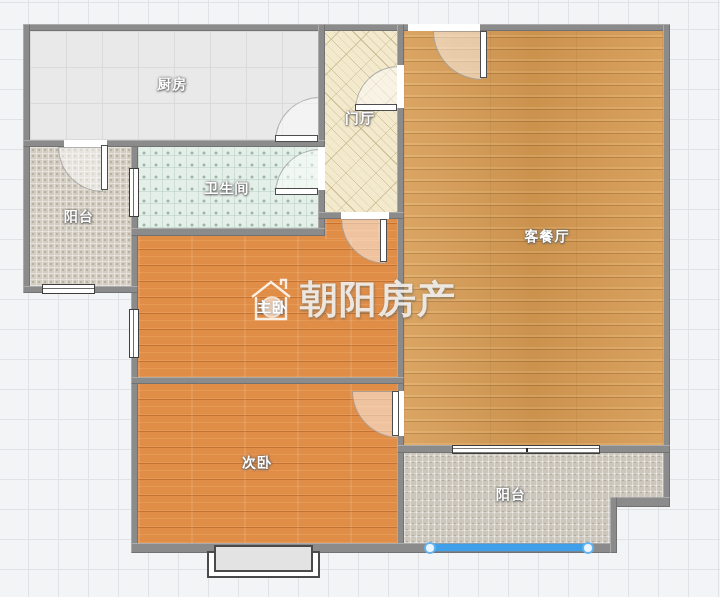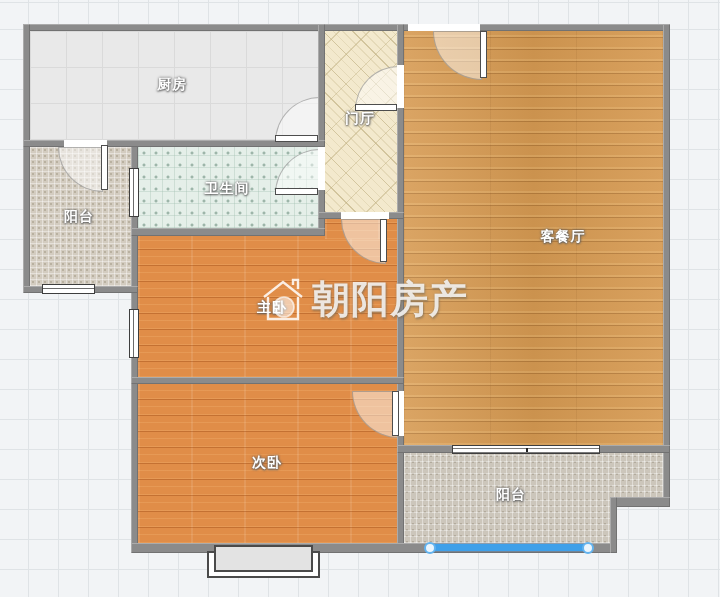--- a/index.html
+++ b/index.html
@@ -194,28 +194,28 @@
   <div class="win-h" style="left:42px;top:284px;width:53px;height:10px;"></div>
   <div class="win-v" style="left:129px;top:168px;width:10px;height:49px;"></div>
   <div class="win-v" style="left:129px;top:309px;width:10px;height:49px;"></div>
   <div class="slider" style="left:452px;top:445px;width:148px;height:9px;"></div>
 
   <div class="bay-outer" style="left:207px;top:551px;width:113px;height:27px;"></div>
   <div class="bay-inner" style="left:214px;top:545px;width:99px;height:27px;"></div>
 
   <span class="room-label" style="left:172px;top:85px;">厨房</span>
   <span class="room-label" style="left:360px;top:119px;">门厅</span>
-  <span class="room-label" style="left:563px;top:237px;font-family:Liberation Serif, serif;">客餐厅</span>
+  <span class="room-label" style="left:547px;top:237px;font-family:Liberation Serif, serif;">客餐厅</span>
   <span class="room-label" style="left:227px;top:189px;">卫生间</span>
   <span class="room-label" style="left:79px;top:217px;">阳台</span>
   <span class="room-label" style="left:272px;top:308px;">主卧</span>
-  <span class="room-label" style="left:267px;top:463px;">次卧</span>
+  <span class="room-label" style="left:257px;top:463px;">次卧</span>
   <span class="room-label" style="left:511px;top:495px;">阳台</span>
 
-  <div class="watermark" style="left:260px;top:274px;">
+  <div class="watermark" style="left:248px;top:274px;">
     <svg width="46" height="46" viewBox="0 0 46 46">
       <g fill="none" stroke="rgba(255,255,255,0.85)" stroke-width="2.4">
         <path d="M4 20 L23 5 L42 20"></path>
         <path d="M33 8 L33 3 L38 3 L38 12"></path>
         <path d="M8 20 L8 42 L38 42 L38 20"></path>
         <circle cx="24" cy="30" r="10" fill="rgba(255,255,255,0.55)" stroke="rgba(255,255,255,0.7)" stroke-width="1.6"></circle>
       </g>
     </svg>
     <span class="watermark-text">朝阳房产</span>
   </div>

